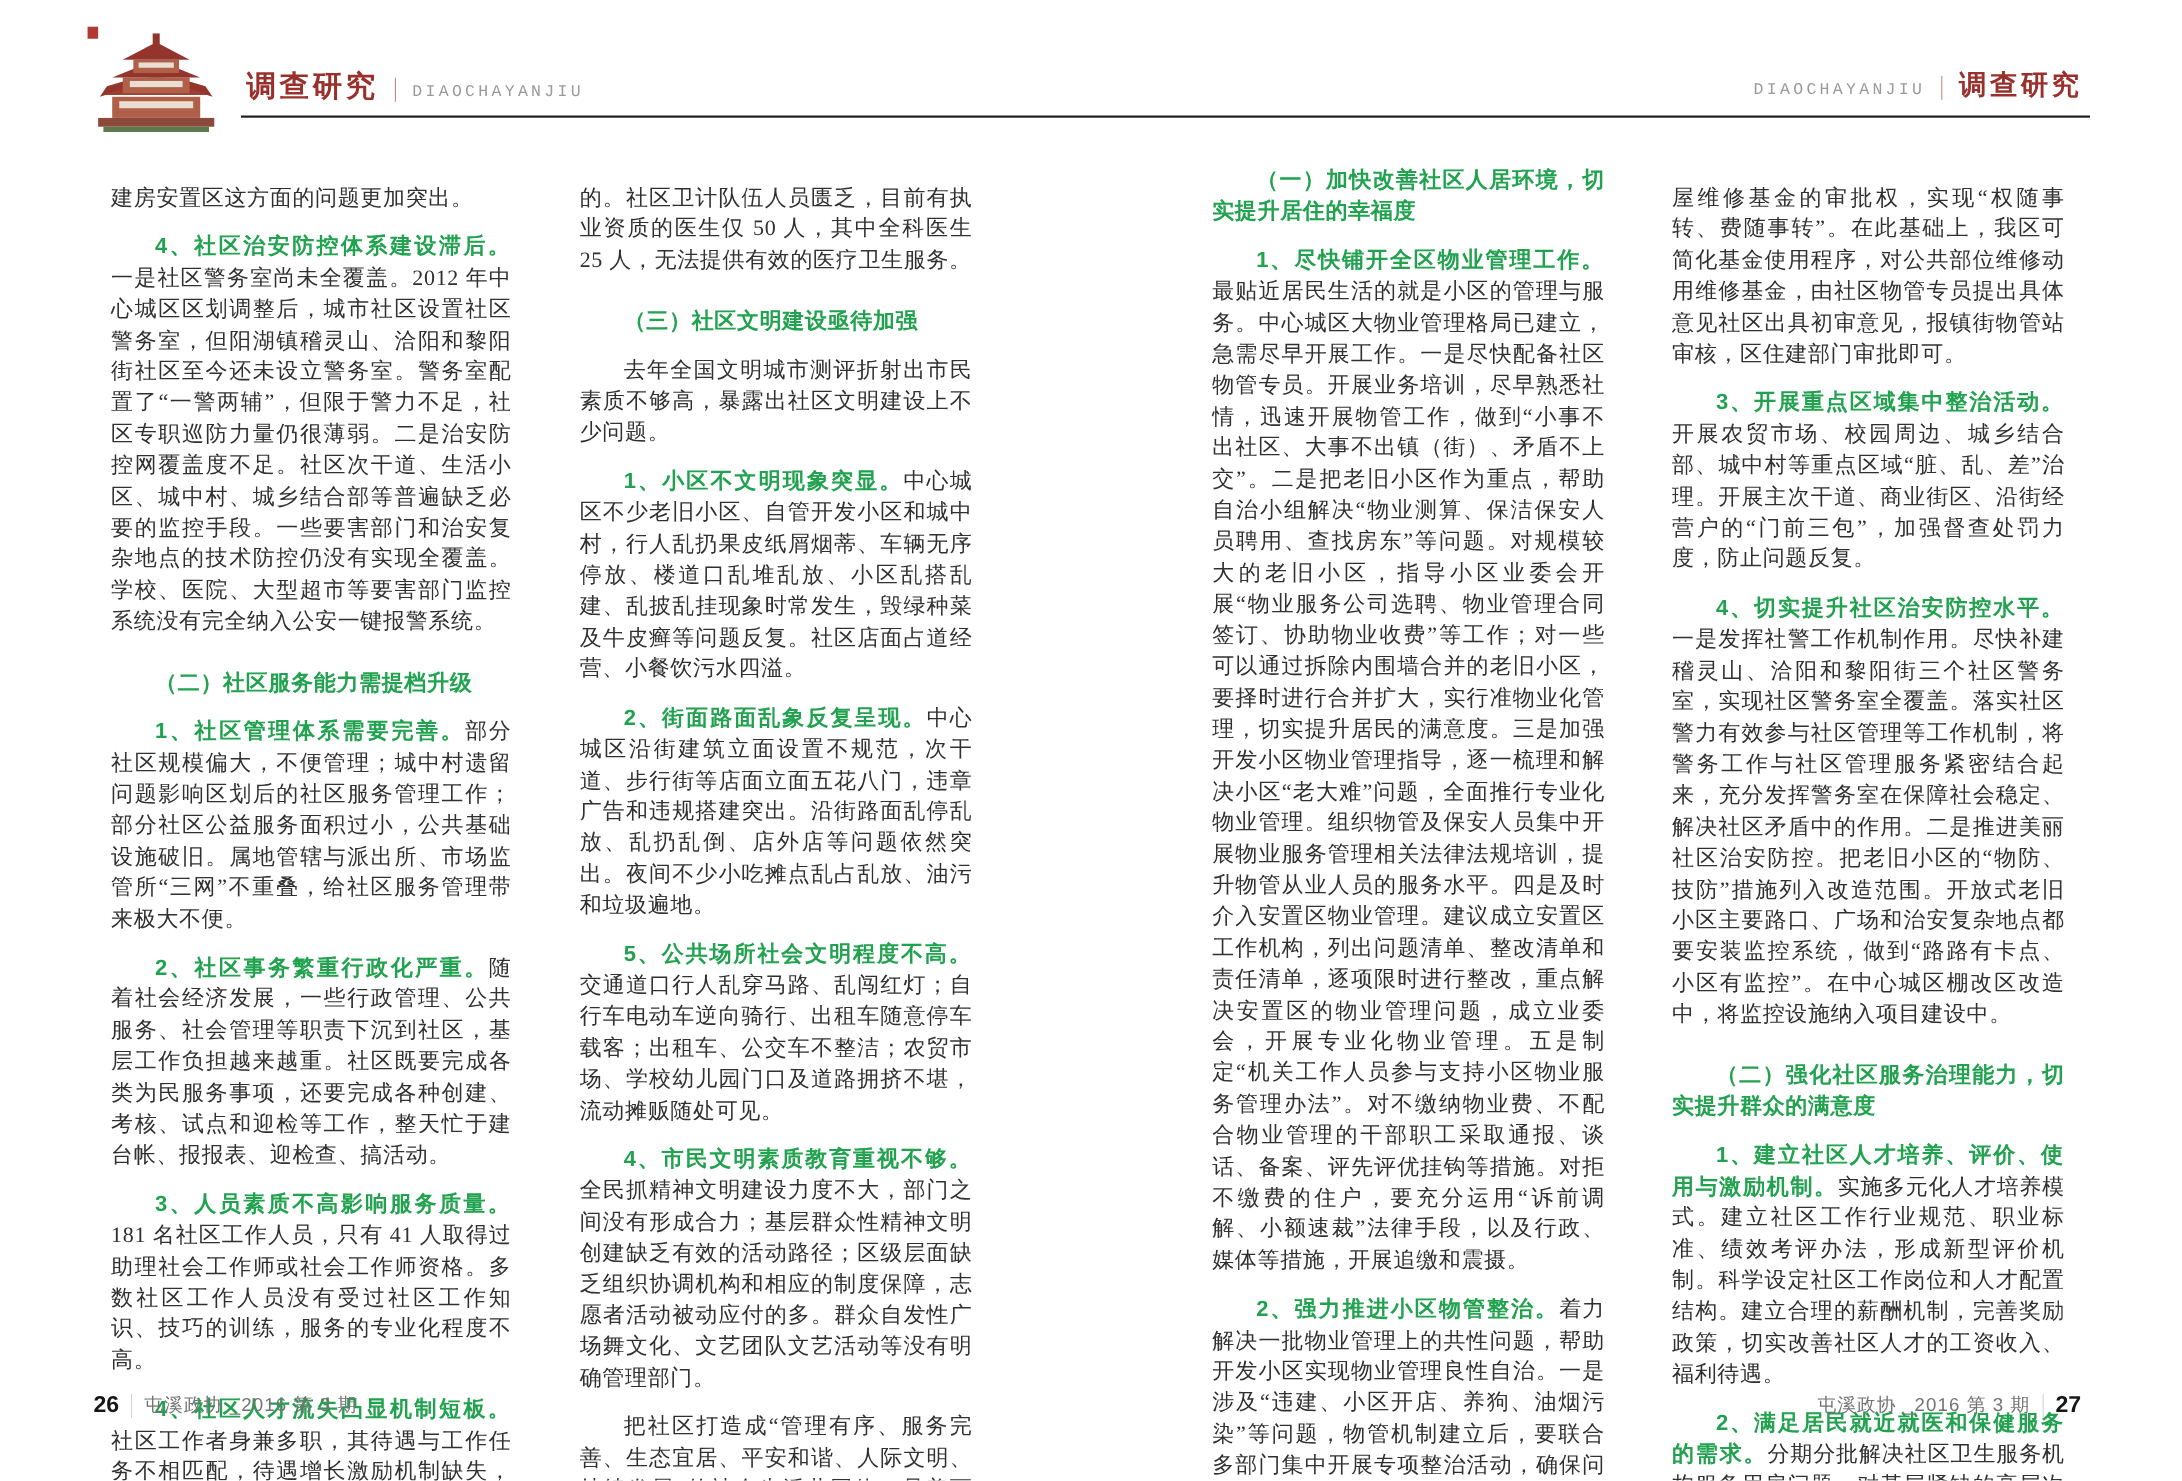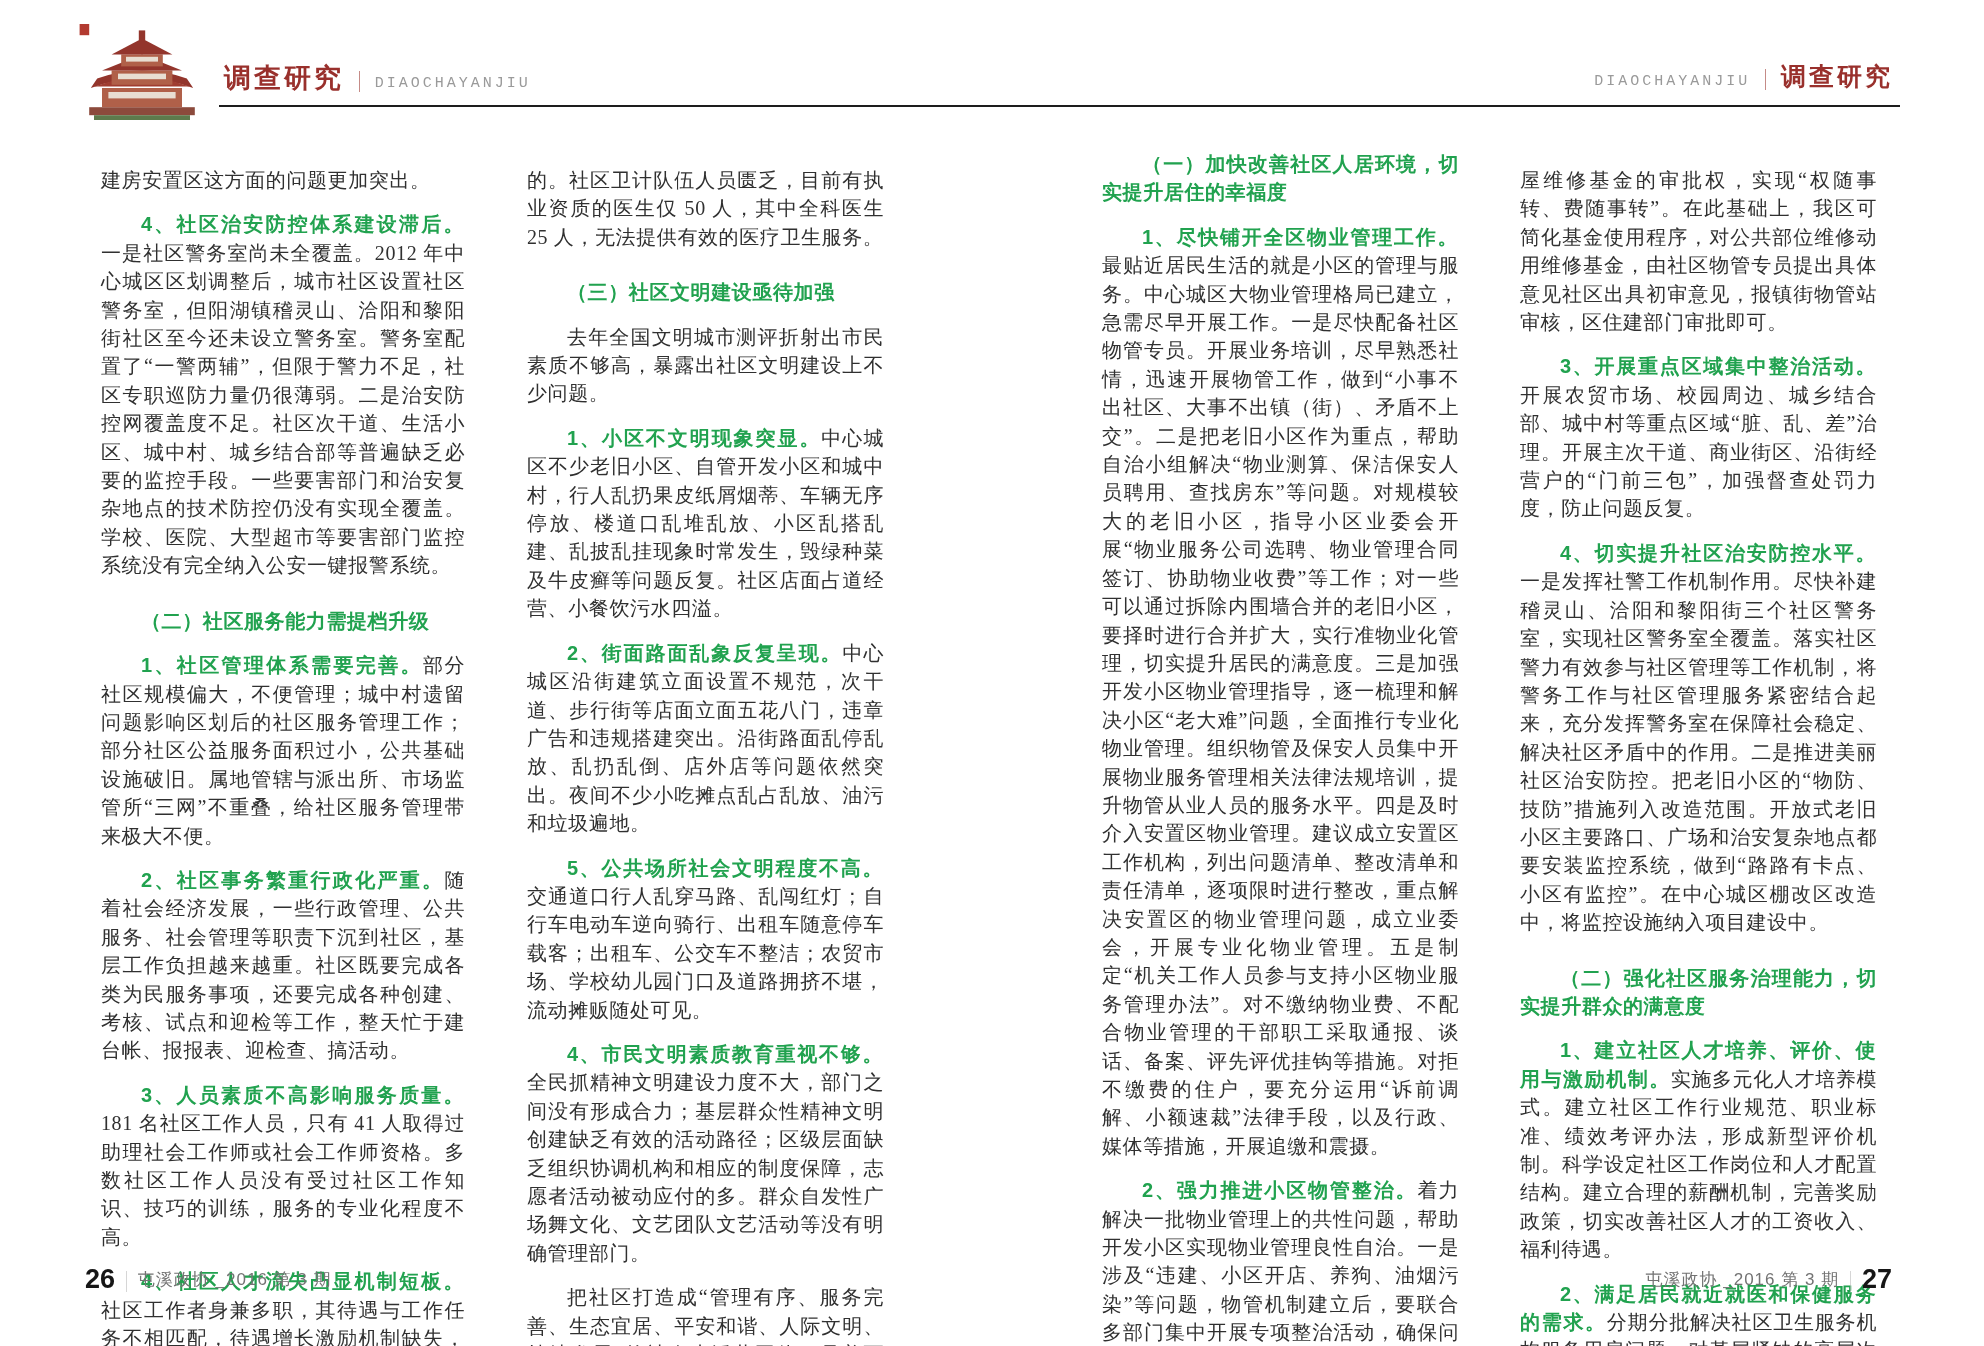--- a/index.html
+++ b/index.html
@@ -48,21 +48,21 @@
     margin:30px 0 32px !important;
   }
   .lead{
     font-family:"Liberation Sans",sans-serif;font-weight:bold;
     color:var(--green);letter-spacing:1.5px;
   }
   
   .footer{position:absolute;top:1264px;display:flex;align-items:center;gap:9px;white-space:nowrap;}
   .footer-left{left:85px;}
   .footer-right{right:92px;}
-  .pagenum{font-size:27px;font-weight:bold;color:#161616;font-family:"Liberation Sans",sans-serif;}
+  .pagenum{font-size:21px;font-weight:bold;color:#161616;font-family:"Liberation Sans",sans-serif;}
   .fsep{color:#bdbdbd;font-size:24px;font-weight:200;transform:scaleX(.5);display:inline-block;}
   .journal{font-size:17px;color:#737373;letter-spacing:1px;font-family:"Liberation Sans",sans-serif;}
 </style>
 </head>
 <body>
 
 <div class="logo">
   <svg viewBox="0 0 160 120" width="128" height="96" aria-hidden="true">
     <rect x="2" y="0" width="12" height="14" fill="#b23a30"></rect>
     <rect x="14" y="104" width="132" height="10" fill="#8c4a3c"></rect>

